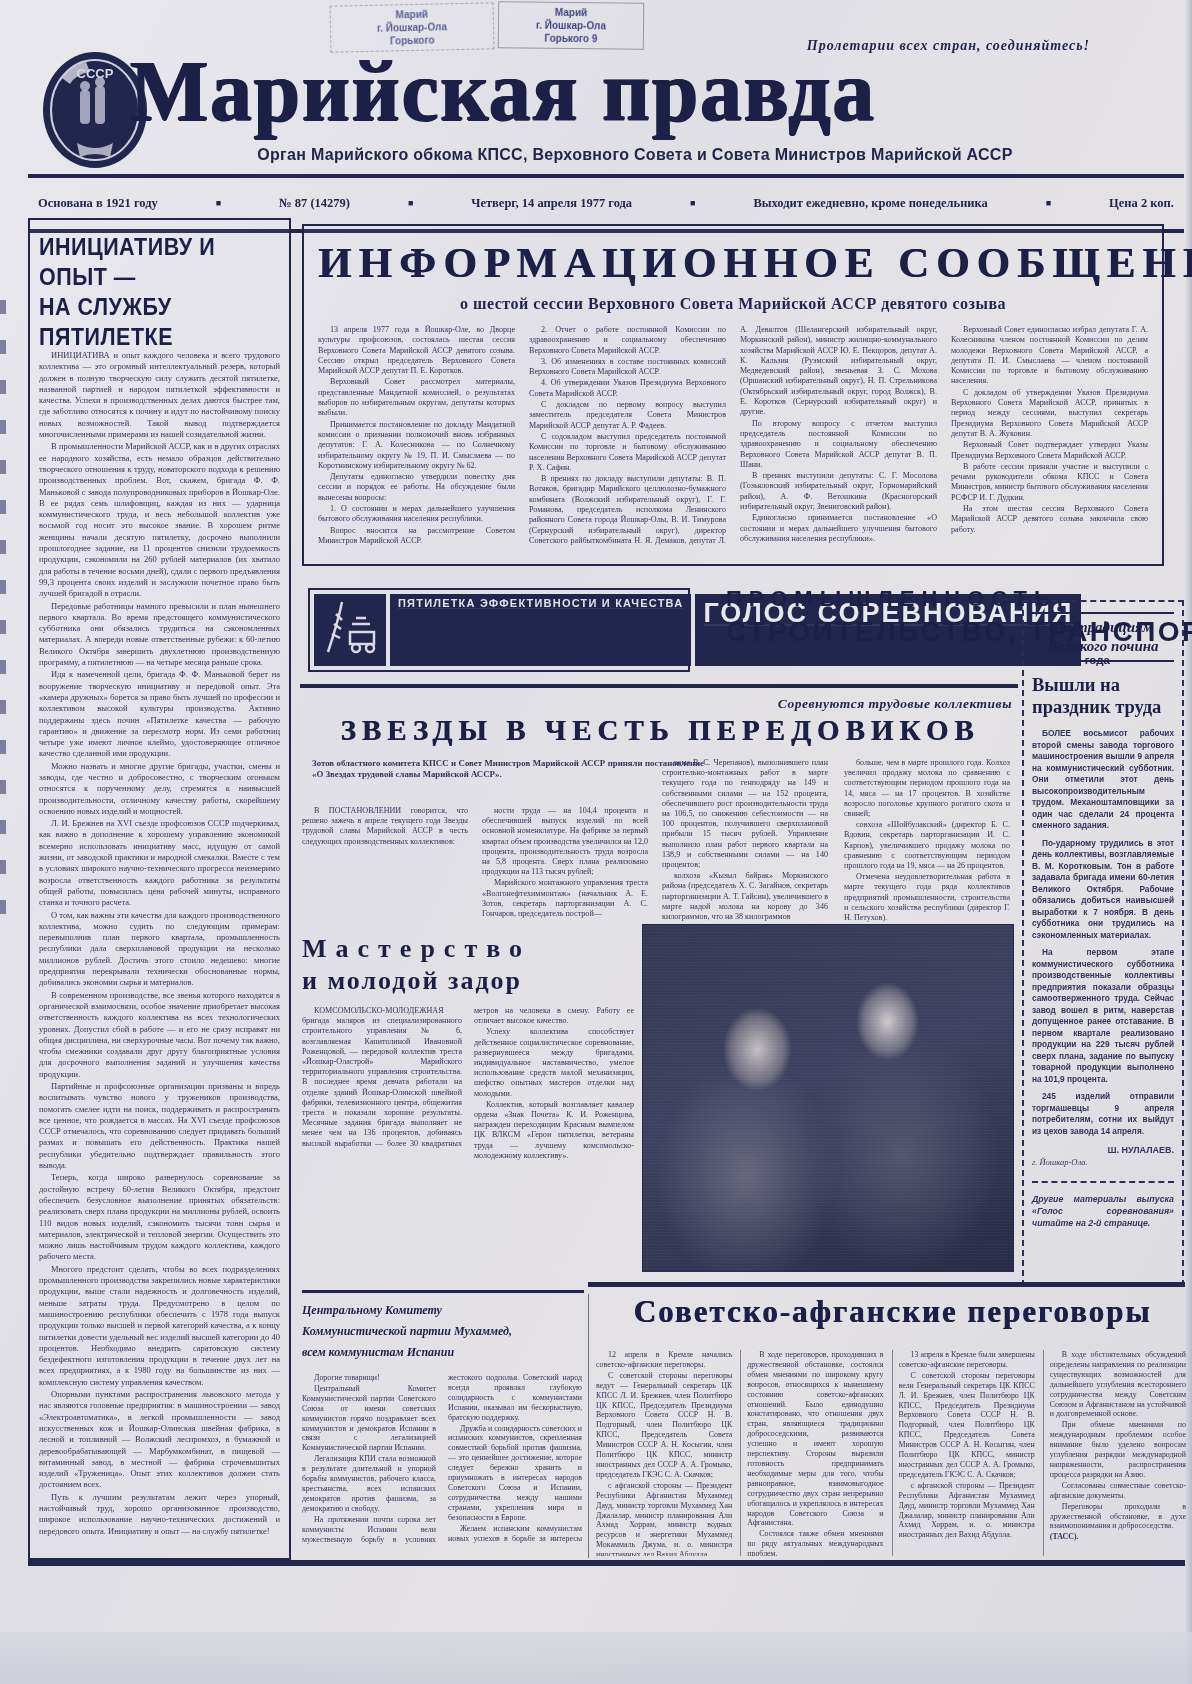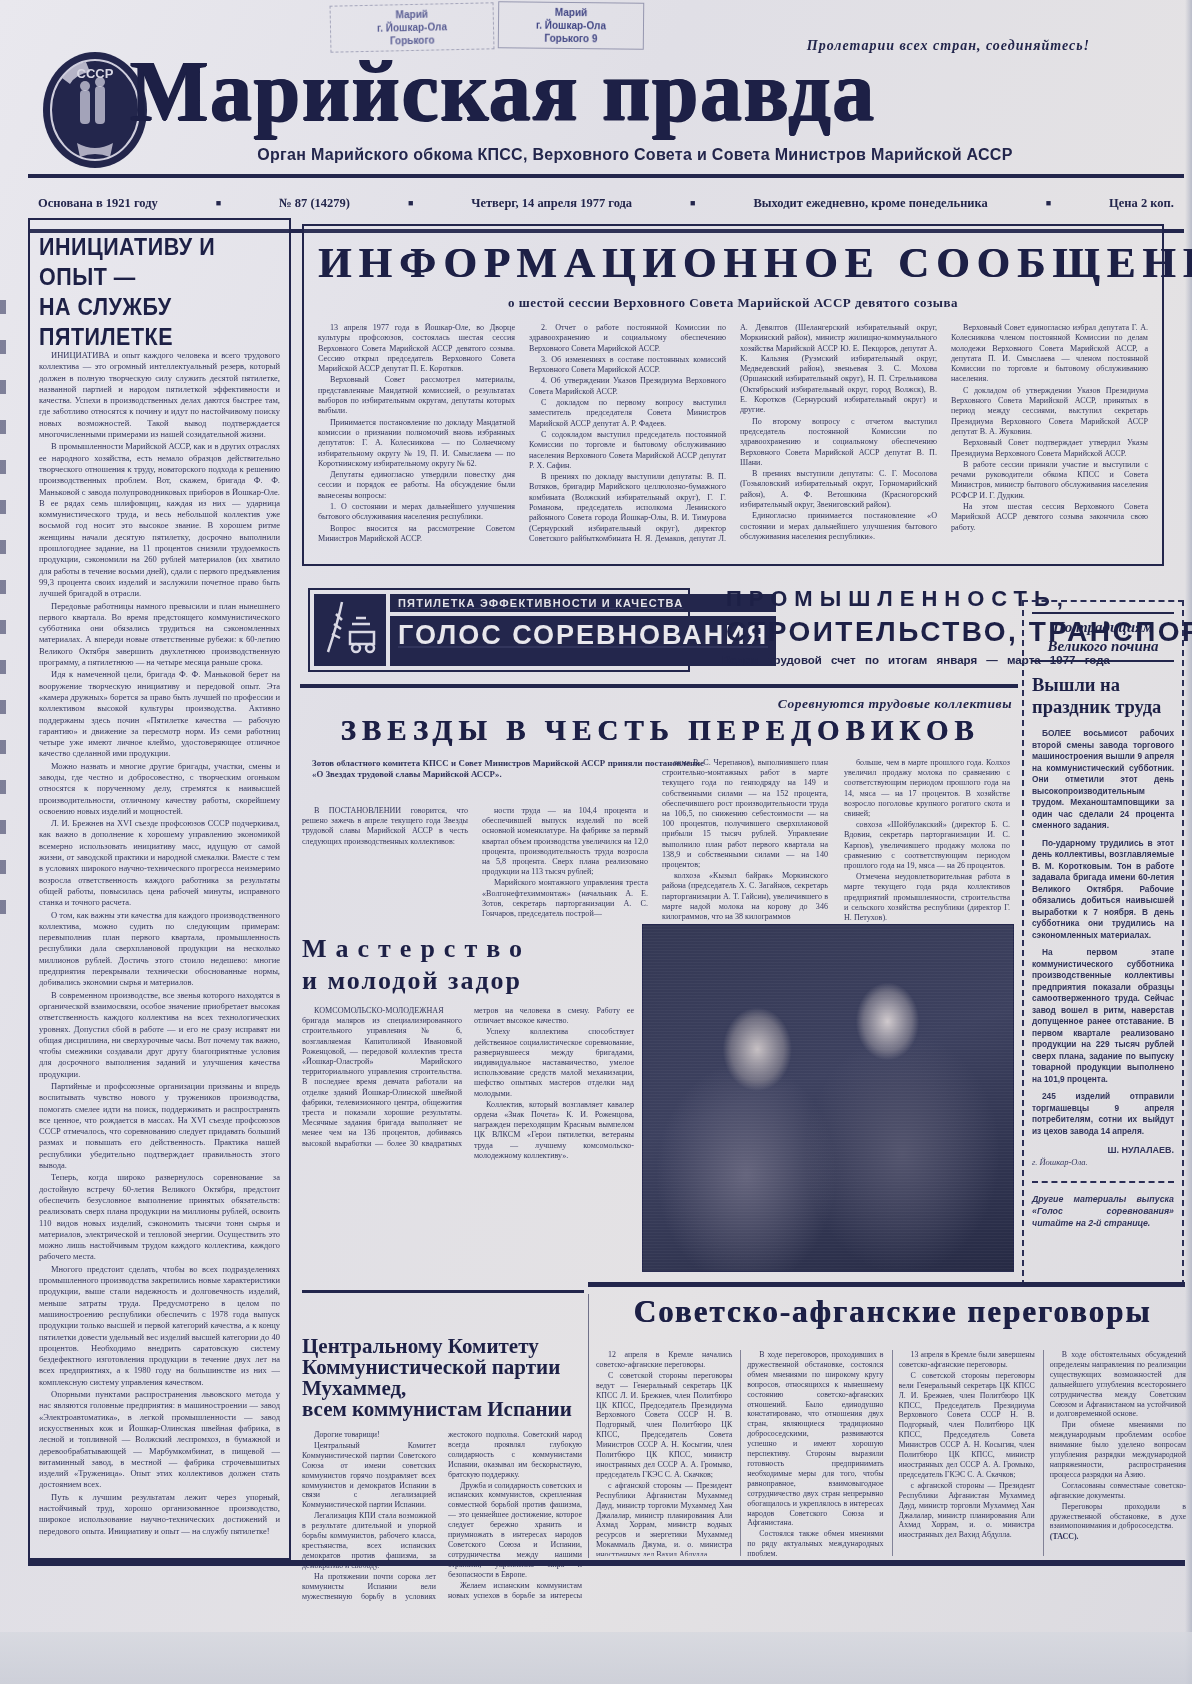--- a/index.html
+++ b/index.html
@@ -24,25 +24,25 @@
     border-top:4px solid #23264c;border-bottom:4px solid #23264c;padding:18px 10px;
     font-weight:bold;font-size:12.5px;color:#23264c;}
   .sq{font-size:9px;position:relative;top:-1px;}
   .boxed{border:2.5px solid #23264c;background:rgba(255,255,255,.06);}
   .ed-head{font-family:"Liberation Sans",sans-serif;font-weight:bold;font-size:21.5px;line-height:26px;
     color:#1d2046;letter-spacing:.5px;transform:scaleY(1.15);transform-origin:left top;margin:2px 0 14px;}
   .body-txt p{margin:0 0 1px;text-indent:12px;text-align:justify;}
   .ed-body{font-size:8.5px;line-height:11.3px;overflow:hidden;}
   .info-title{font-weight:bold;font-size:43px;letter-spacing:7px;text-align:center;color:#1d2046;white-space:nowrap;
     text-shadow:.6px 0 0 #1d2046;}
-  .info-sub{font-weight:bold;font-size:13px;text-align:center;color:#23264c;margin-top:8px;letter-spacing:.5px;}
+  .info-sub{font-weight:bold;font-size:16px;text-align:center;color:#23264c;margin-top:8px;letter-spacing:.5px;}
   .info-body{margin-top:12px;column-count:4;column-gap:14px;font-size:8.1px;line-height:10.3px;height:232px;overflow:hidden;}
   .golos{display:flex;gap:4px;padding:4px;border:2px solid #23264c;background:rgba(255,255,255,.05);}
   .golos-logo{width:72px;height:72px;background:#23264c;flex:0 0 auto;}
-  .golos-right{display:flex;flex-direction:column;gap:4px;flex:1;text-decoration:underline;}
+  .golos-right{display:flex;gap:4px;flex:1;text-decoration:underline;}
   .golos-strip{background:#23264c;color:#e3e2e8;font-family:"Liberation Sans",sans-serif;font-weight:bold;
     font-size:11px;letter-spacing:1.2px;padding:3px 8px;white-space:nowrap;}
   .golos-main{background:#23264c;color:#e8e7ec;font-family:"Liberation Sans",sans-serif;font-weight:bold;
     font-size:27px;letter-spacing:2px;padding:4px 8px 6px;flex:1;white-space:nowrap;transform-origin:left top;}
   .industry{font-family:"Liberation Sans",sans-serif;font-weight:bold;color:#1d2046;white-space:nowrap;}
   .industry .l1{font-size:22px;letter-spacing:7px;}
   .industry .l2{font-size:28px;letter-spacing:2.5px;margin-top:4px;}
   .industry-sub{font-family:"Liberation Sans",sans-serif;font-weight:bold;font-size:11.5px;word-spacing:6px;color:#23264c;white-space:nowrap;}
   .hrule{background:#23264c;}
   .kicker{font-weight:bold;font-style:italic;font-size:13.5px;color:#23264c;text-align:right;letter-spacing:.5px;}
@@ -66,21 +66,21 @@
   .trad{border:2px dashed #2a2d55;padding:10px 8px;box-sizing:border-box;}
   .trad-kicker{font-weight:bold;font-style:italic;font-size:15px;text-align:center;color:#1d2046;
     border-top:2px solid #23264c;border-bottom:2px solid #23264c;padding:4px 0;line-height:19px;}
   .trad-title{font-weight:bold;font-size:18.5px;line-height:22px;color:#1d2046;margin:12px 0 10px;}
   .trad-body{font-family:"Liberation Sans",sans-serif;font-weight:bold;font-size:8.3px;line-height:11.5px;}
   .trad-body p{margin:0 0 6px;text-indent:10px;text-align:justify;}
   .trad-sign{font-family:"Liberation Sans",sans-serif;font-weight:bold;font-size:9px;text-align:right;margin-top:8px;}
   .trad-place{font-size:8.5px;font-style:italic;margin-top:2px;}
   .trad-div{border-top:2px dashed #2a2d55;margin:14px 0 10px;}
   .trad-note{font-family:"Liberation Sans",sans-serif;font-weight:bold;font-style:italic;font-size:8.8px;line-height:12px;text-align:justify;}
-  .spain-title{font-weight:bold;font-size:21px;line-height:21px;color:#1d2046;margin-top:36px;}
+  .spain-title{font-weight:bold;font-style:italic;font-size:12px;line-height:21px;color:#1d2046;}
   .spain-body{column-count:2;column-gap:12px;font-size:7.9px;line-height:9.9px;height:178px;overflow:hidden;margin-top:10px;}
   .afghan-title{font-weight:bold;font-size:31px;letter-spacing:2px;text-align:center;color:#1d2046;white-space:nowrap;
     text-shadow:.6px 0 0 #1d2046;}
   .afghan-cols{display:flex;}
   .afghan-col{width:138px;padding-right:8px;margin-right:6px;border-right:1px solid rgba(35,38,76,.5);
     font-size:7.9px;line-height:9.9px;height:206px;overflow:hidden;}
   .afghan-col:last-child{border-right:none;margin-right:0;padding-right:0;}
   .tass{font-weight:bold;text-align:right;text-indent:0 !important;}
   .vline{background:rgba(35,38,76,.6);}
 </style>

